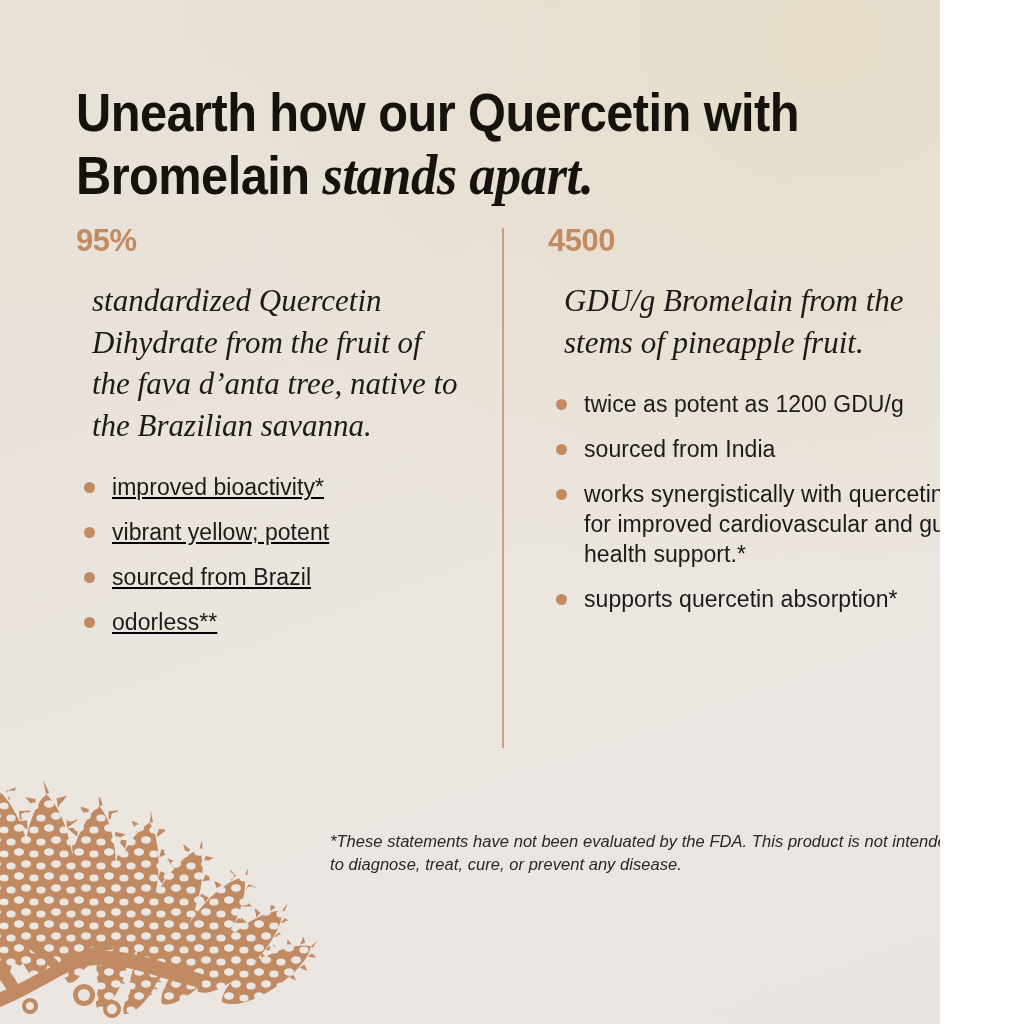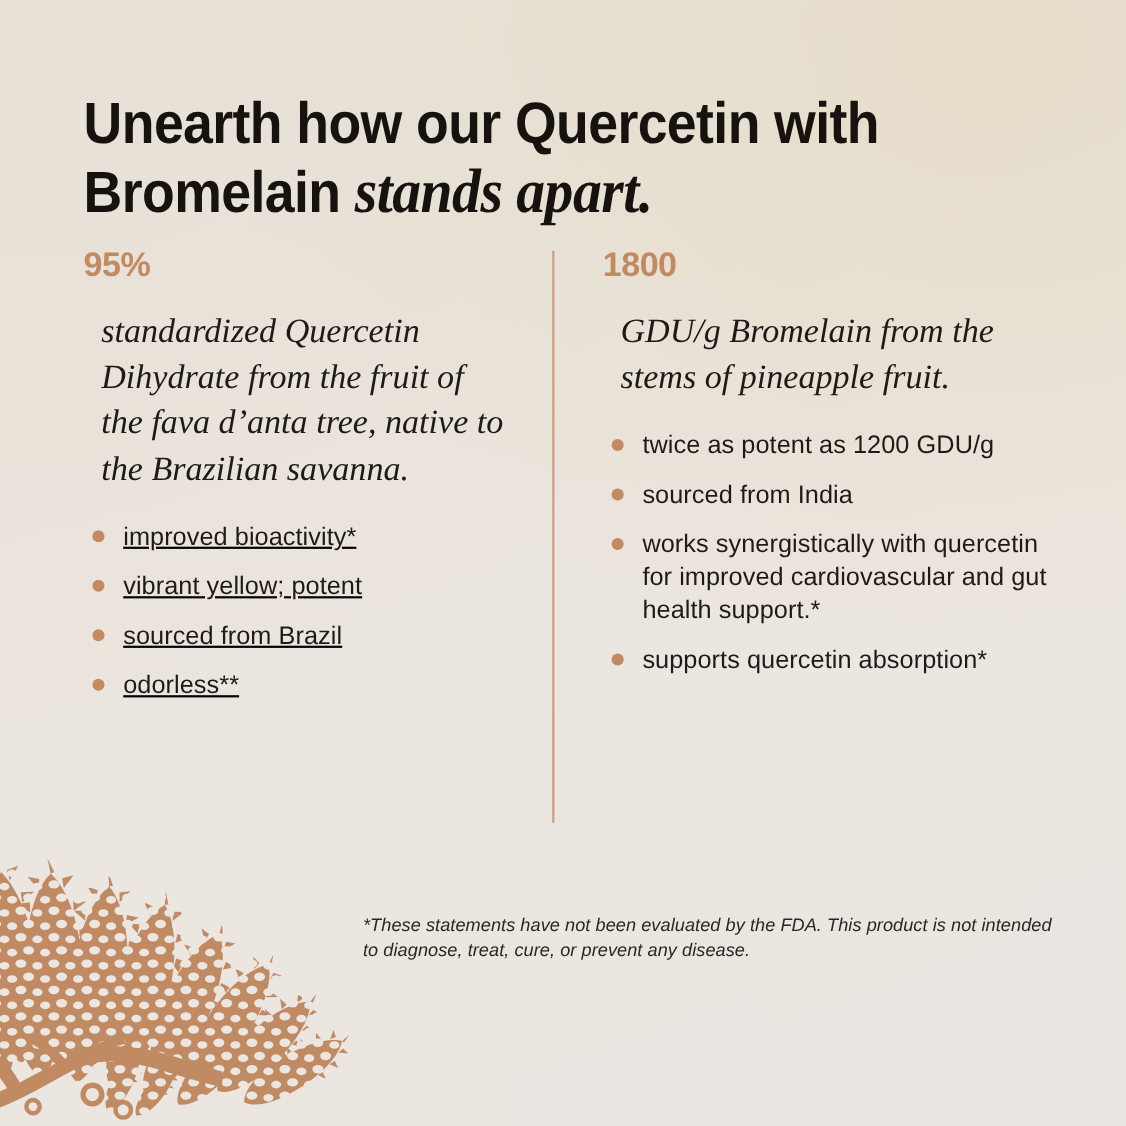--- a/index.html
+++ b/index.html
@@ -11,21 +11,21 @@
     width: 1024px;
     height: 1024px;
     overflow: hidden;
     font-family: "Liberation Sans", sans-serif;
     -webkit-font-smoothing: antialiased;
   }
 
   
   #panel {
     position: relative;
-    width: 1024px;
+    width: 940px;
     height: 1024px;
     box-sizing: border-box;
     background:
       radial-gradient(120% 95% at 88% 4%, #e6ddca 0%, rgba(230,221,202,0) 58%),
       radial-gradient(110% 85% at 4% 2%, #e8e1d7 0%, rgba(232,225,215,0) 55%),
       linear-gradient(160deg, #e6e0d7 0%, #e9e3db 32%, #ece6e1 62%, #ebe5e1 100%);
     overflow: hidden;
   }
 
   
@@ -164,21 +164,21 @@
     <p class="stat-desc">standardized Quercetin Dihydrate from the fruit of the fava d’anta tree, native to the Brazilian savanna.</p>
     <ul class="bullets">
       <li>improved bioactivity*</li>
       <li>vibrant yellow; potent</li>
       <li>sourced from Brazil</li>
       <li>odorless**</li>
     </ul>
   </div>
 
   <div class="col" id="col-right">
-    <div class="stat-number">1800</div>
+    <div class="stat-number">4500</div>
     <p class="stat-desc">GDU/g Bromelain from the stems of pineapple fruit.</p>
     <ul class="bullets">
       <li>twice as potent as 1200 GDU/g</li>
       <li>sourced from India</li>
       <li>works synergistically with quercetin for improved cardiovascular and gut health support.*</li>
       <li>supports quercetin absorption*</li>
     </ul>
   </div>
 
   <div id="footnotes">

